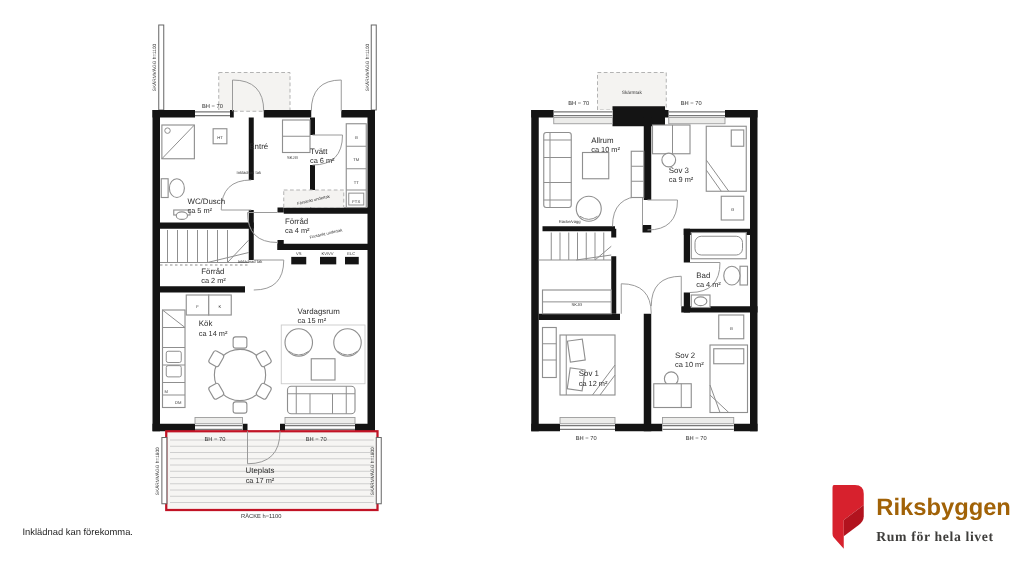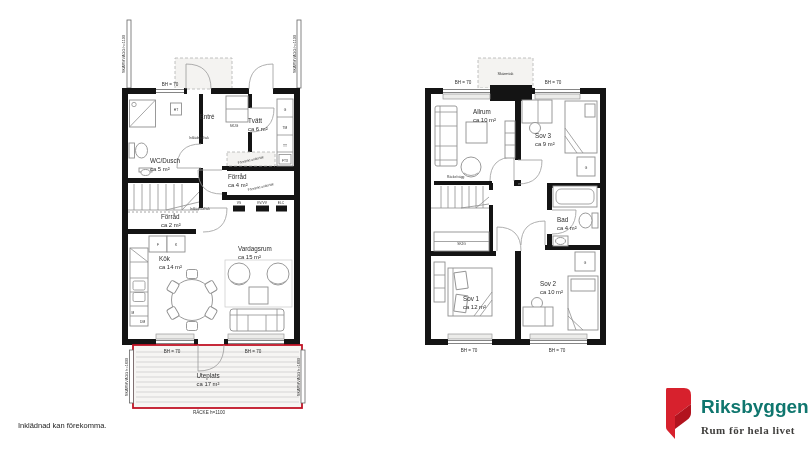--- a/index.html
+++ b/index.html
@@ -16,21 +16,21 @@
   .fur{fill:#fff;stroke:#8f8f8f;stroke-width:.9;}
   .ln{fill:none;stroke:#8f8f8f;stroke-width:.8;}
   .lnl{fill:none;stroke:#c9c9c9;stroke-width:.7;}
   .door{fill:none;stroke:#9a9a9a;stroke-width:.8;}
   .winln{fill:none;stroke:#777;stroke-width:.9;}
   .sill{fill:#ececea;stroke:#999;stroke-width:.7;}
   .dash{fill:#f4f3f1;stroke:#b3b3b3;stroke-width:.8;stroke-dasharray:3 2;}
   .screen{fill:#fff;stroke:#666;stroke-width:.8;}
   .disclaimer{position:absolute;left:18px;top:421px;font-size:7.5px;color:#1d1d1d;}
   .logo{position:absolute;left:664px;top:387px;display:flex;gap:7px;align-items:flex-start;}
-  .logo .brand{font-size:19px;font-weight:bold;color:#0f766e;line-height:1.0;margin-top:10px;}
+  .logo .brand{font-size:19px;font-weight:bold;color:#a16207;line-height:1.0;margin-top:10px;}
   .logo .tagline{font-size:11px;font-weight:600;font-family:"Liberation Serif",serif;color:#3f3e3c;margin-top:8px;letter-spacing:.5px;}
 </style>
 </head>
 <body>
 
 <svg class="sheet" width="810" height="455" viewBox="0 0 810 455">
 
   <g>
 
     <g>

